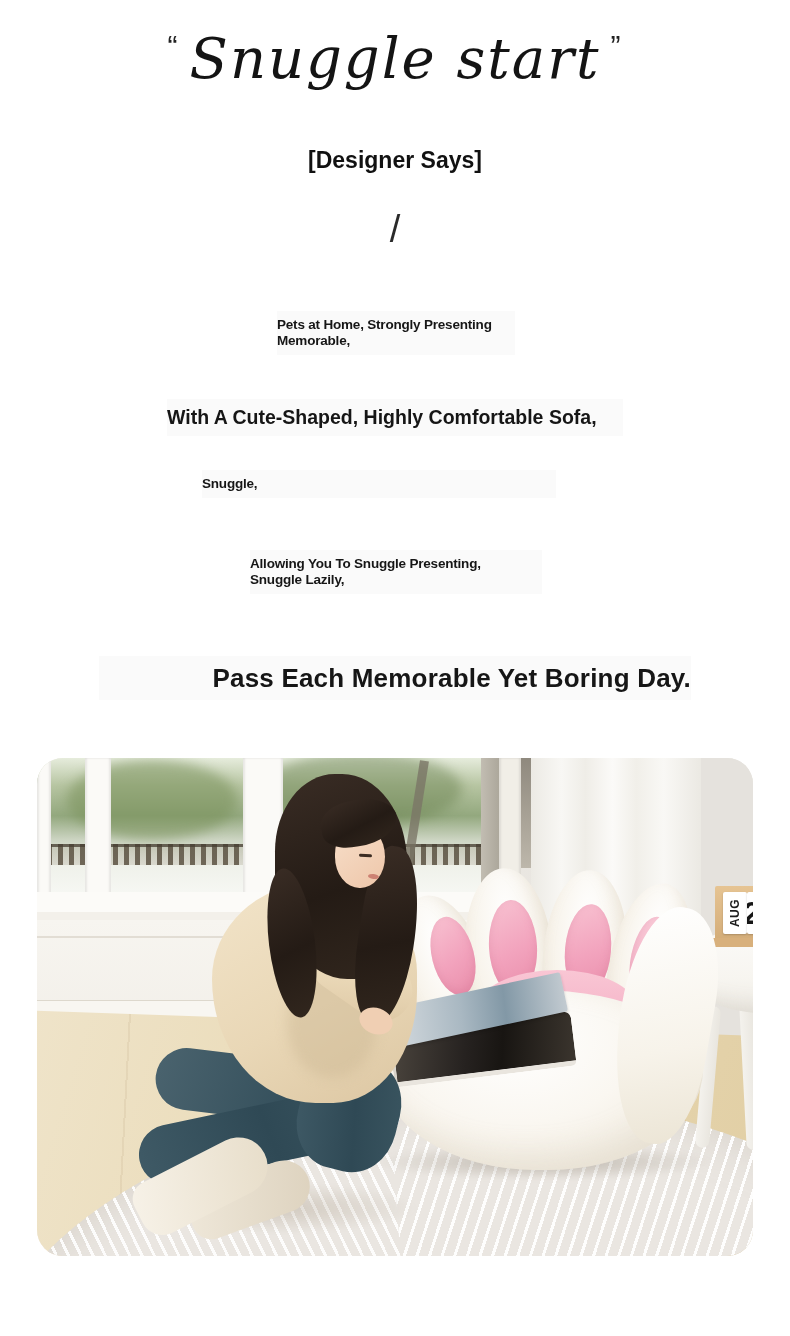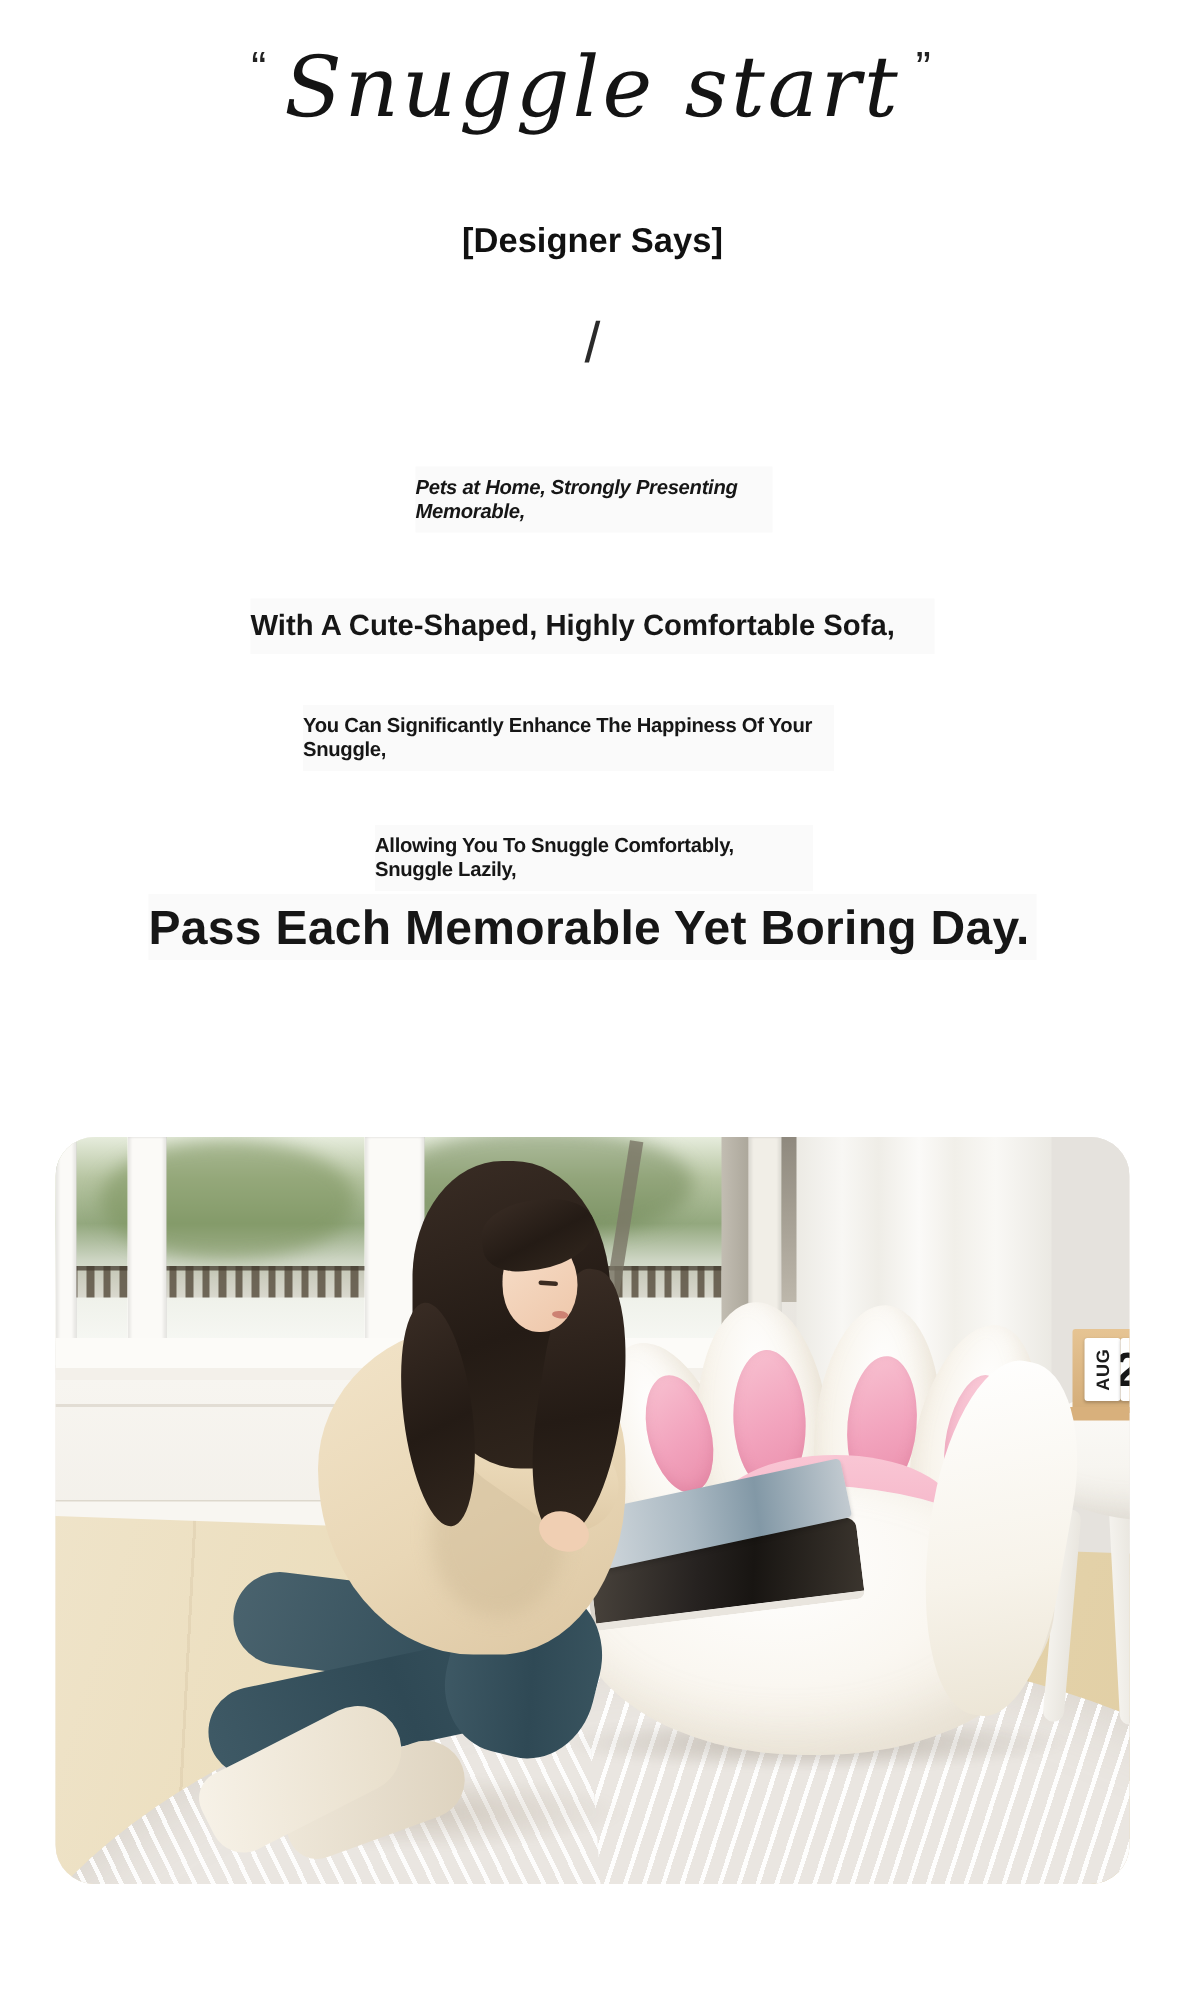--- a/index.html
+++ b/index.html
@@ -14,26 +14,26 @@
   .script-title .quote{font-size:30px;position:relative;top:-22px;padding:0 10px;
                        font-family:"Liberation Sans",sans-serif;font-style:normal;color:#222;}
   .designer-says{top:147px;font-size:23px;font-weight:700;color:#111;}
   .divider-slash{top:208px;font-size:38px;font-weight:400;color:#2a2a2a;
                  font-family:"Liberation Sans",sans-serif;}
 
   
   .stmt{background:#fafafa;font-weight:700;color:#161616;}
   .stmt .ln{display:block;white-space:nowrap;}
   .stmt-small{font-size:13.5px;line-height:16px;letter-spacing:-0.2px;padding:6px 0;}
-  #st0{left:277px;top:311px;width:238px;font-style:italic;}
+  #st0{left:277px;top:311px;width:238px;}
   #st1{left:167px;top:399px;width:456px;text-align:left;font-size:19.5px;
        line-height:23px;padding:7px 0;}
   #st2{left:202px;top:470px;width:354px;}
   #st3{left:250px;top:550px;width:292px;}
-  #st4{left:99px;top:596px;width:592px;text-align:left;font-size:32px;
+  #st4{left:99px;top:656px;width:592px;text-align:right;font-size:26px;
        line-height:30px;padding:7px 0;letter-spacing:.2px;}
 
   
   .photo{left:37px;top:758px;width:716px;height:498px;border-radius:26px;
          overflow:hidden;background:#f1eee8;}
   .ph{position:absolute;}
   .wall{inset:0;background:linear-gradient(90deg,#f3f0ea 0%,#f1eee8 52%,#ebe8e2 60%,#e7e4df 80%,#e9e6e1 100%);}
   .glass{left:0;top:0;width:484px;height:152px;
          background:linear-gradient(180deg,#e6ecdc 0%,#b7c5a2 18%,#93a87e 38%,#cdd5c3 54%,#eff1ea 70%,#fafbf8 100%);}
   .foliage{border-radius:50%;filter:blur(6px);}
@@ -113,26 +113,25 @@
   <div id="st0" class="abs stmt stmt-small">
     <span class="ln">Pets at Home, Strongly Presenting</span>
     <span class="ln">Memorable,</span>
   </div>
 
   <div id="st1" class="abs stmt">
     <span class="ln">With A Cute-Shaped, Highly Comfortable Sofa,</span>
   </div>
 
   <div id="st2" class="abs stmt stmt-small">
-    <span class="ln">You Can Significantly Enhance The Happiness Of Your</span>
     <span class="ln">Snuggle,</span>
   </div>
 
   <div id="st3" class="abs stmt stmt-small">
-    <span class="ln">Allowing You To Snuggle Comfortably,</span>
+    <span class="ln">Allowing You To Snuggle Presenting,</span>
     <span class="ln">Snuggle Lazily,</span>
   </div>
 
   <div id="st4" class="abs stmt">
     <span class="ln">Pass Each Memorable Yet Boring Day.</span>
   </div>
 
   <div class="abs photo">
 
     <div class="ph wall"></div>

